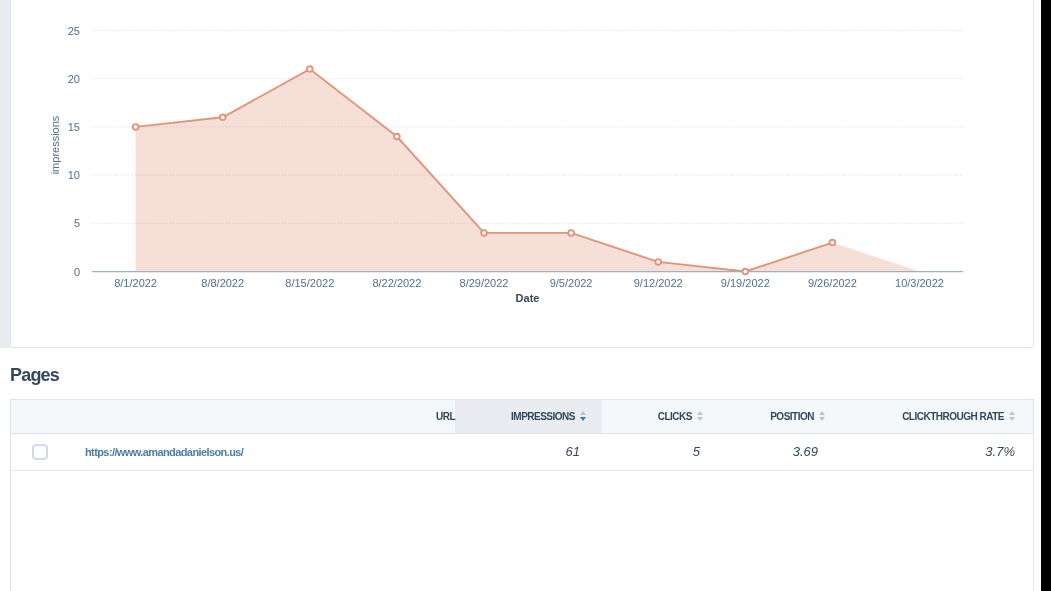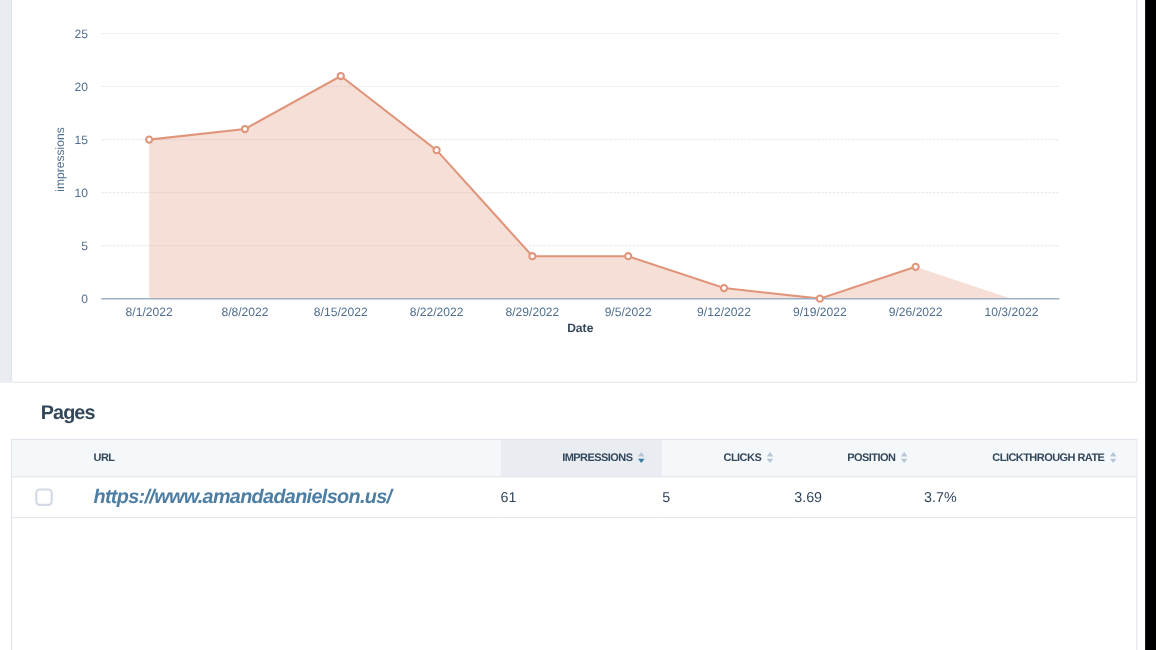--- a/index.html
+++ b/index.html
@@ -5,31 +5,31 @@
   * { margin:0; padding:0; box-sizing:border-box; }
   html,body { width:1051px; height:591px; overflow:hidden; background:#fff;
     font-family:"Liberation Sans", sans-serif; }
   #page { position:relative; width:1051px; height:591px; overflow:hidden; }
   #graystrip { position:absolute; left:0; top:0; width:10px; height:348px; background:#e9edf1; }
   #blackstrip { position:absolute; left:1041px; top:0; width:10px; height:591px; background:#000; }
   #card { position:absolute; left:10px; top:-12px; width:1024px; height:360px;
     background:#fff; border:1px solid #dfe3eb; border-radius:3px; }
   #chartsvg { position:absolute; left:0; top:0; }
   #pagesTitle { position:absolute; left:10px; top:365px; font-size:18px; font-weight:700;
-    color:#33475b; letter-spacing:-0.8px;margin-left:27px; }
+    color:#33475b; letter-spacing:-0.8px; }
   #tablewrap { position:absolute; left:10px; top:399px; width:1024px; height:192px;
     border:1px solid #dfe3eb; border-bottom:none; background:#fff; }
   table { border-collapse:collapse; table-layout:fixed; width:1022px; }
   th { height:33px; background:#f5f8fa; font-size:10px; font-weight:700; color:#33475b;
     letter-spacing:-0.5px; border-bottom:1px solid #dfe3eb; padding:0; }
-  th.urlh { text-align:left; padding-left:14px; }
+  th.urlh { text-align:right; padding-left:14px; }
   td { height:37px; font-size:13px; color:#33475b; border-bottom:1px solid #e3e9f0; padding:0; }
   td.url { padding-left:14px; }
-  td.url a { color:#4d7ea3; text-decoration:none; font-weight:700; font-size:18px; letter-spacing:-0.6px;font-style:italic; }
-  .num { padding-right:22px; }
+  td.url a { color:#4d7ea3; text-decoration:none; font-weight:700; font-size:11px; letter-spacing:-0.6px; }
+  .num { text-align:right; padding-right:22px;font-style:italic; }
   td.rate { padding-right:18px; }
   .hflex { display:flex; align-items:center; justify-content:flex-end; }
   .carets { display:inline-flex; flex-direction:column; align-items:center; margin-left:5px; }
   .caret-up { width:0; height:0; border-left:3.5px solid transparent; border-right:3.5px solid transparent;
     border-bottom:4px solid #b7c5d5; margin-bottom:2px; }
   .caret-down { width:0; height:0; border-left:3.5px solid transparent; border-right:3.5px solid transparent;
     border-top:4px solid #b7c5d5; }
   .caret-down.active { border-top-color:#3b7ca3; }
   .cb { width:16px; height:16px; border:2px solid #d3dae5; border-radius:4px; background:#fff;
     margin-left:21px; }

